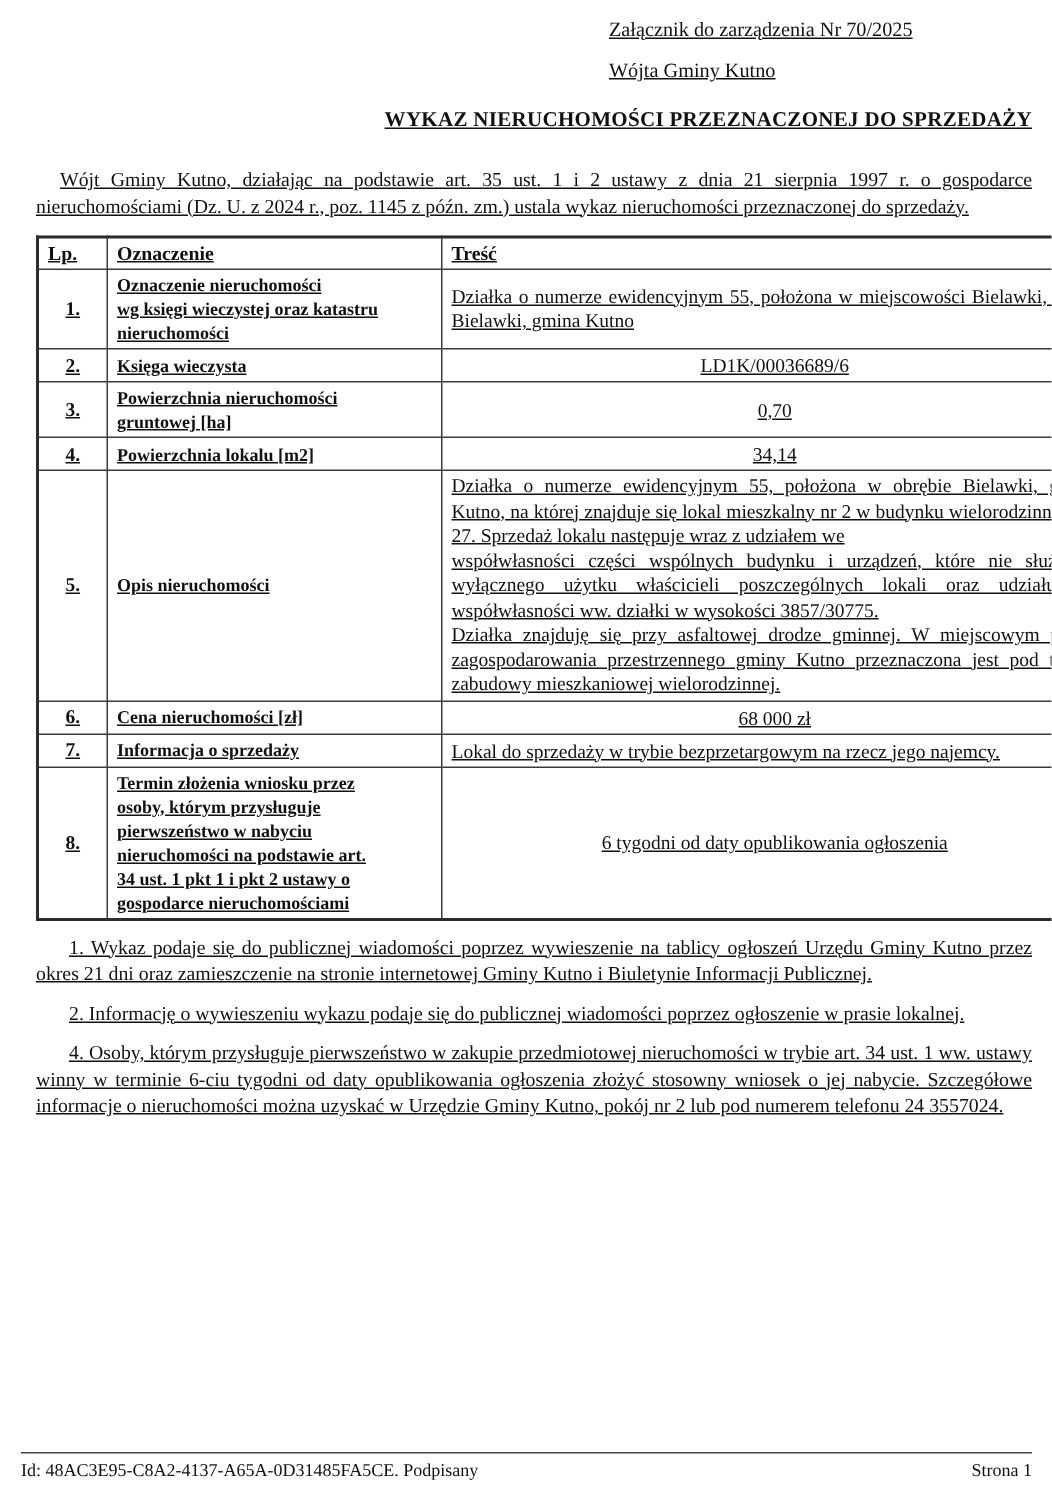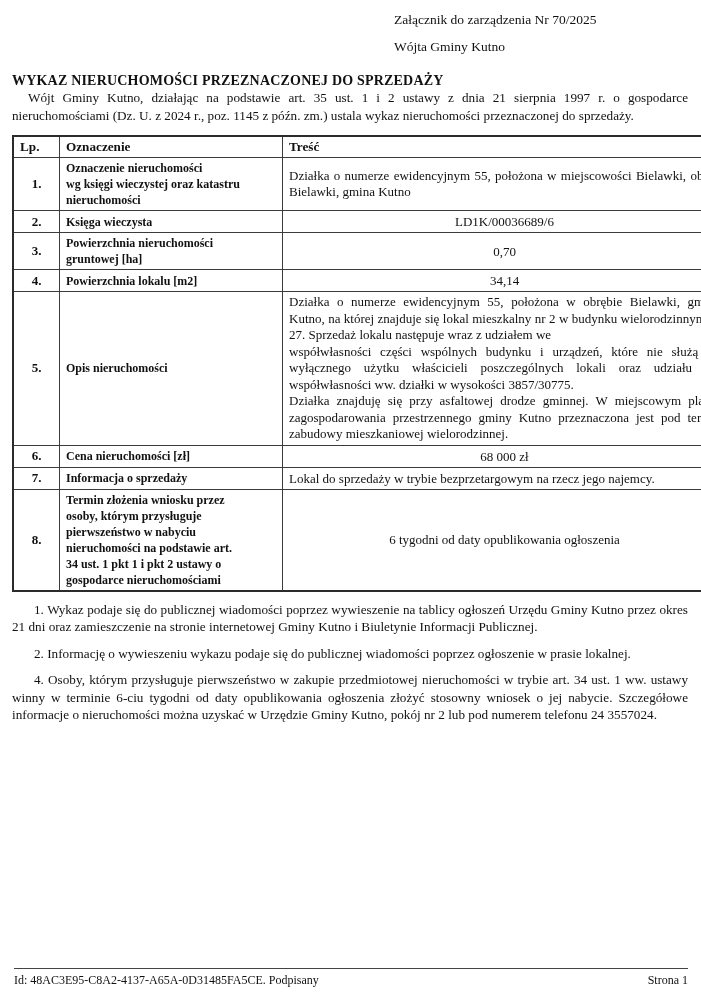--- a/index.html
+++ b/index.html
@@ -2,34 +2,34 @@
 <html lang="pl"><head>
 <meta charset="utf-8">
 <style>
   html,body{margin:0;padding:0;}
   body{
     width:701px;height:1000px;
     background:#ffffff;color:#111;
     font-family:"Liberation Serif", serif;
     position:relative;overflow:hidden;
   }
-  .page{padding:6px 13px 0 12px;position:relative;}
+  .page{padding:6px 13px 0 24px;position:relative;text-decoration:underline;}
 
   
   .annex{margin-left:382px;font-size:13.5px;line-height:27px;white-space:nowrap;}
 
   
   .doc-title{
-    text-align:left;font-weight:bold;font-size:14px;
+    text-align:right;font-weight:bold;font-size:14px;
     margin-top:13px;letter-spacing:.2px;
   }
 
   
   .intro{
-    font-size:13.2px;line-height:17.5px;
+    margin-top:22px;font-size:13.2px;line-height:17.5px;
     text-align:justify;text-indent:16px;
   }
 
   
   table.wykaz{
     border-collapse:collapse;table-layout:fixed;
     width:674px;margin-top:11px;
     border:2px solid #2b2b2b;
   }
   table.wykaz th, table.wykaz td{

